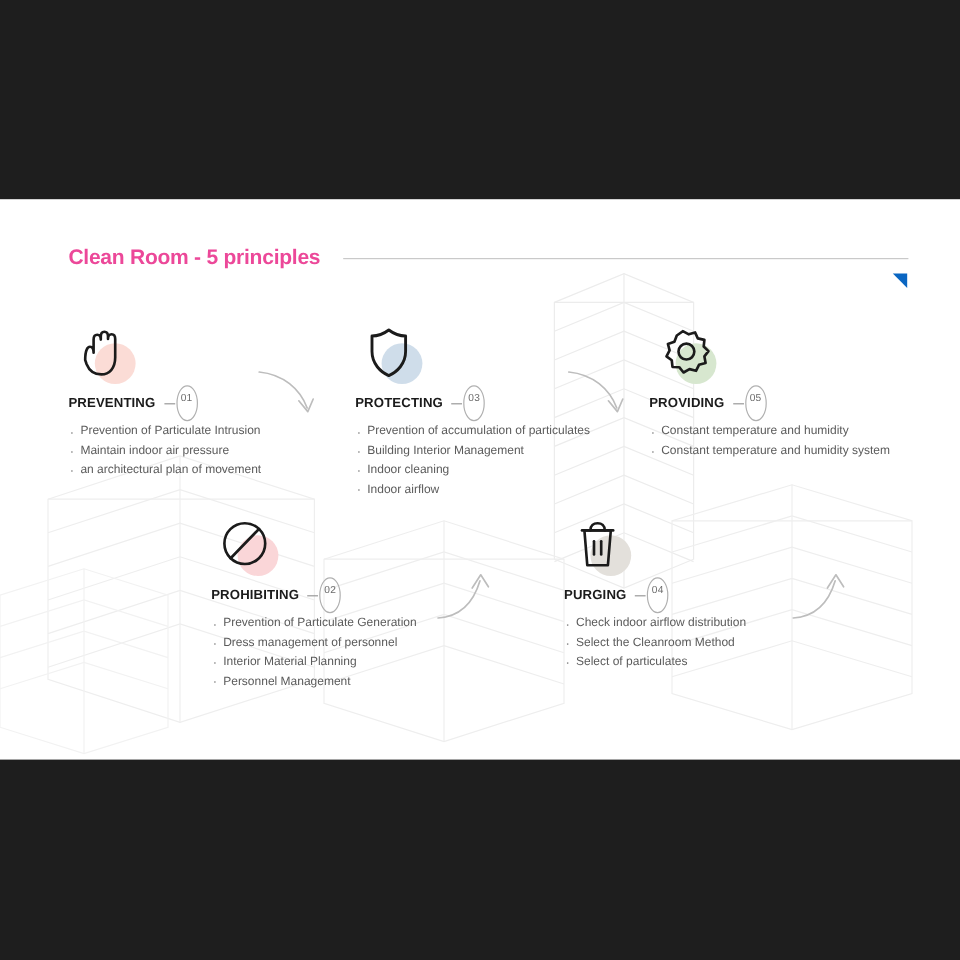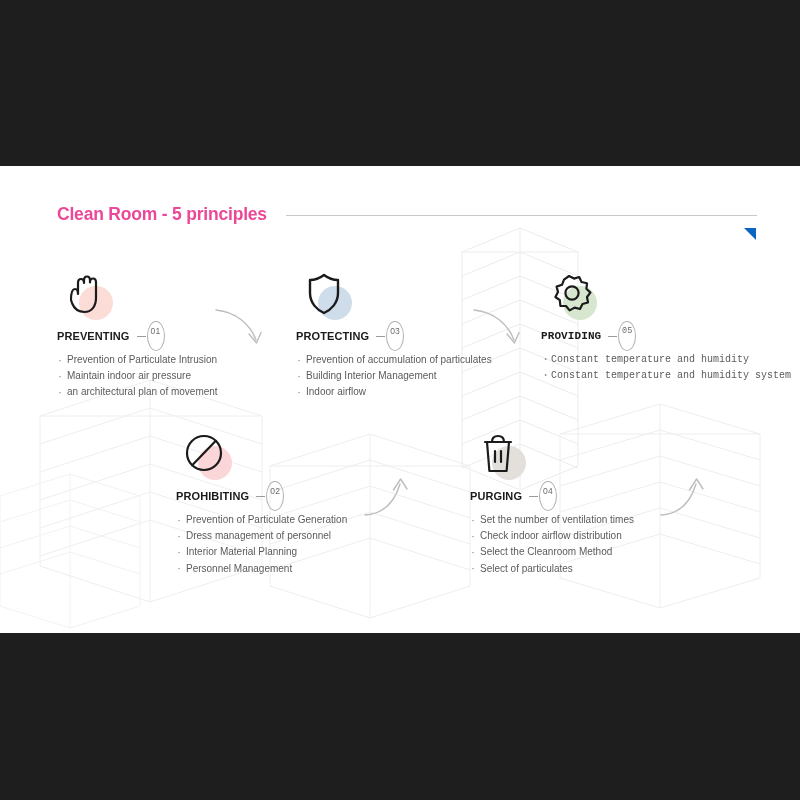--- a/index.html
+++ b/index.html
@@ -259,30 +259,31 @@
         </svg>
       </div>
       <div class="name-row">
         <span class="pname">PROTECTING</span>
         <span class="dash"></span>
         <span class="badge">03</span>
       </div>
       <ul class="bullets">
         <li>Prevention of accumulation of particulates</li>
         <li>Building Interior Management</li>
+        <li>Indoor cleaning</li>
         <li>Indoor airflow</li>
       </ul>
     </div>
 
     <svg class="arrow" style="left:472px; top:138px;" width="60" height="48" viewBox="0 0 60 48" fill="none">
       <path d="M2 6 C22 8 36 20 42 36" stroke="#bdbdbd" stroke-width="1.4" stroke-linecap="round"></path>
       <path d="M35 30 L42.5 39 L47 28.5" stroke="#bdbdbd" stroke-width="1.4" stroke-linecap="round" stroke-linejoin="round" fill="none"></path>
     </svg>
 
-    <div class="principle" style="left:541px; top:100px;font-family:Liberation Mono, monospace;">
+    <div class="principle" style="left:541px; top:100px;">
       <div class="icon-wrap">
         <div class="blob" style="background:#d7e7cf;"></div>
         <svg width="64" height="56" viewBox="0 0 64 56" fill="none">
           <g stroke="#1b1b1b" stroke-width="2.2" stroke-linejoin="round" stroke-linecap="round" fill="none">
             <path d="M28 10 L33 12.6 L38.2 11 L40.5 16 L46 17.2 L45.4 22.8 L49.4 26.6 L46 31 L47 36.5
                      L41.5 38 L39 43 L33.6 41.6 L28.6 44.4 L25 40 L19.4 39.8 L18.8 34.2 L14.4 31
                      L17 26 L15.6 20.6 L21 18.8 L23 13.6 Z"></path>
             <circle cx="31" cy="27" r="6.6"></circle>
           </g>
         </svg>
@@ -338,21 +339,20 @@
             <path d="M31 25 L31 36"></path>
           </g>
         </svg>
       </div>
       <div class="name-row">
         <span class="pname">PURGING</span>
         <span class="dash"></span>
         <span class="badge">04</span>
       </div>
       <ul class="bullets">
-        <li>Set the number of ventilation times</li>
         <li>Check indoor airflow distribution</li>
         <li>Select the Cleanroom Method</li>
         <li>Select of particulates</li>
       </ul>
     </div>
 
     <svg class="arrow" style="left:658px; top:306px;" width="60" height="50" viewBox="0 0 60 50" fill="none">
       <path d="M3 43 C20 42 32 32 38 12" stroke="#bdbdbd" stroke-width="1.4" stroke-linecap="round"></path>
       <path d="M31.5 18 L38.6 7 L45 17" stroke="#bdbdbd" stroke-width="1.4" stroke-linecap="round" stroke-linejoin="round" fill="none"></path>
     </svg>

